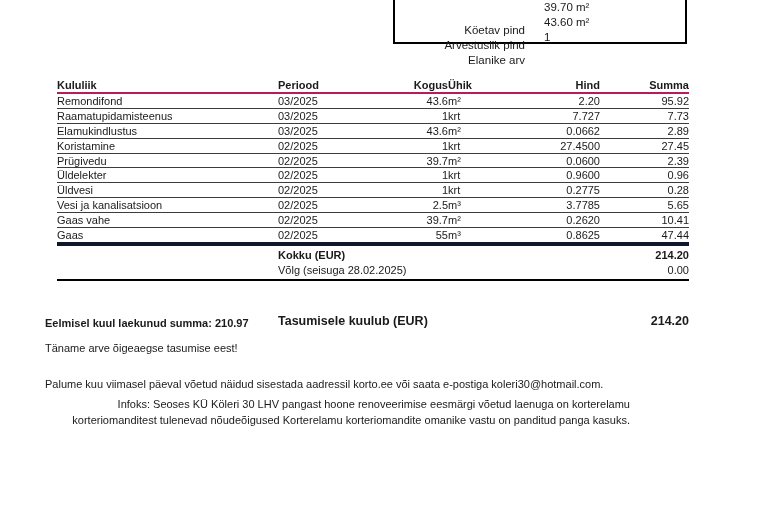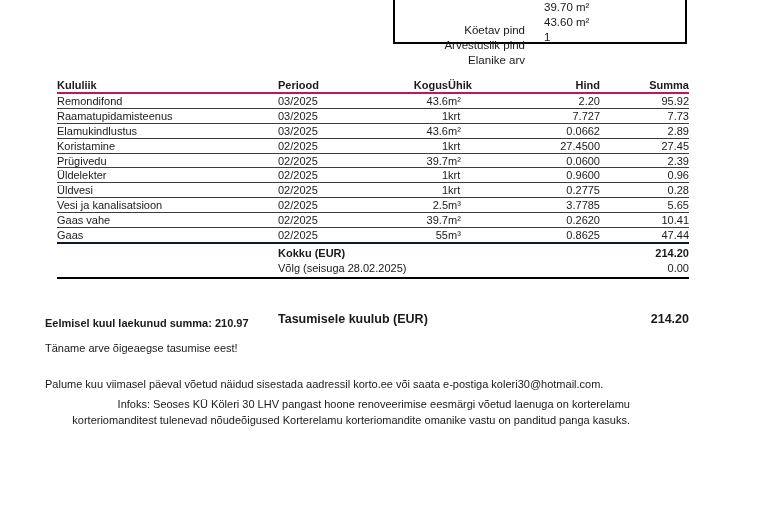--- a/index.html
+++ b/index.html
@@ -50,21 +50,21 @@
     white-space: nowrap;
     overflow: hidden;
     font-weight: normal;
   }
   table.charges thead th {
     font-weight: bold;
     border-bottom: 2px solid #be185d;
     height: 14px;
   }
   table.charges tbody tr td { border-bottom: 1px solid #3c3c3c; }
-  table.charges tbody tr:last-child td { border-bottom: 2px solid #0f172a; }
+  table.charges tbody tr:last-child td { border-bottom: 4px solid #0f172a; }
   .col-left  { text-align: left; }
   .col-right { text-align: right; }
   .pad-uhik  { padding-left: 7px; }
 
   
   .total-row {
     display: flex;
     align-items: center;
     padding-left: 221px;
     height: 15px;

